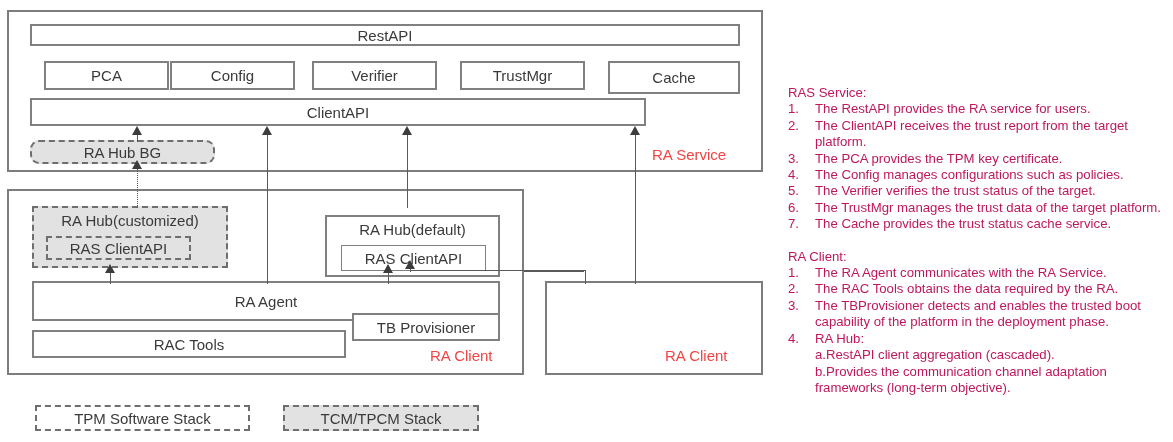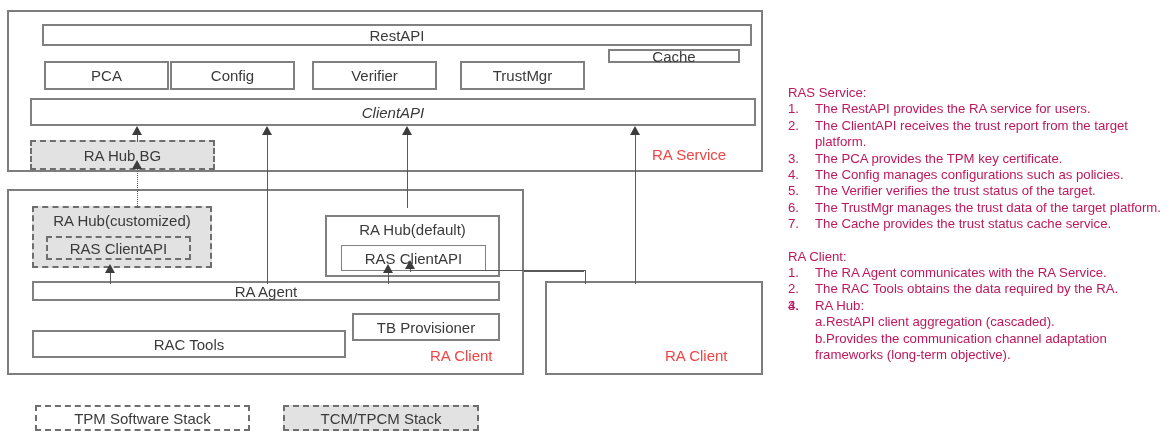--- a/index.html
+++ b/index.html
@@ -116,47 +116,47 @@
   }
   #notes .spacer { height: 16px; }
 </style>
 </head>
 <body>
 
 <div id="canvas">
 
   <div class="box outer" style="left:7px; top:10px; width:756px; height:162px;"></div>
 
-  <div class="box" style="left:30px; top:24px; width:710px; height:22px;margin-left:12px;">RestAPI</div>
+  <div class="box" style="left:30px; top:24px; width:710px; height:22px;">RestAPI</div>
 
   <div class="box" style="left:30px; top:61px; width:125px; height:29px;margin-left:14px;">PCA</div>
   <div class="box" style="left:170px; top:61px; width:125px; height:29px;">Config</div>
   <div class="box" style="left:312px; top:61px; width:125px; height:29px;">Verifier</div>
   <div class="box" style="left:460px; top:61px; width:125px; height:29px;">TrustMgr</div>
-  <div class="box" style="left:608px; top:49px; width:132px; height:14px;">Cache</div>
-
-  <div class="box" style="left:30px; top:98px; width:726px; height:28px;font-style:italic;">ClientAPI</div>
-
-  <div class="box dashed" style="left:30px; top:140px; width:185px; height:30px;">RA Hub BG</div>
+  <div class="box" style="left:608px; top:61px; width:132px; height:33px;">Cache</div>
+
+  <div class="box" style="left:30px; top:98px; width:616px; height:28px;">ClientAPI</div>
+
+  <div class="box dashed" style="left:30px; top:140px; width:185px; height:24px;border-radius:9px;">RA Hub BG</div>
 
   <div class="corner-label" style="left:652px; top:146px;">RA Service</div>
 
   <div class="box outer" style="left:7px; top:189px; width:517px; height:186px;"></div>
 
-  <div class="box dashed" style="left:32px; top:206px; width:180px; height:62px; display:block;">
+  <div class="box dashed" style="left:32px; top:206px; width:196px; height:62px; display:block;">
     <span class="hub-title">RA Hub(customized)</span>
     <span class="box dashed" style="left:12px; top:28px; width:145px; height:24px; font-size:15px;">RAS ClientAPI</span>
   </div>
 
   <div class="box" style="left:325px; top:206px; width:175px; height:62px; display:block;margin-top:9px;">
     <span class="hub-title">RA Hub(default)</span>
     <span class="box thin" style="left:14px; top:28px; width:145px; height:26px; font-size:15px;">RAS ClientAPI</span>
   </div>
 
-  <div class="box" style="left:32px; top:281px; width:468px; height:20px;">RA Agent</div>
+  <div class="box" style="left:32px; top:281px; width:468px; height:40px;">RA Agent</div>
 
   <div class="box" style="left:32px; top:330px; width:314px; height:28px;">RAC Tools</div>
   <div class="box" style="left:352px; top:313px; width:148px; height:28px;">TB Provisioner</div>
 
   <div class="corner-label" style="left:430px; top:347px;">RA Client</div>
 
   <div class="box outer" style="left:545px; top:281px; width:218px; height:94px;"></div>
   <div class="corner-label" style="left:665px; top:347px;">RA Client</div>
 
   <div class="vdotted" style="left:137px; top:168px; height:40px;"></div>
@@ -231,20 +231,21 @@
       <li>
         <span class="num">1.</span>
         <span>The RA Agent communicates with the RA Service.</span>
       </li>
       <li>
         <span class="num">2.</span>
         <span>The RAC Tools obtains the data required by the RA.</span>
       </li>
       <li>
         <span class="num">3.</span>
+        <span>The TBProvisioner detects and enables the trusted boot capability of the platform in the deployment phase.</span>
       </li>
       <li>
         <span class="num">4.</span>
         <span>RA Hub:</span>
       </li>
     </ol>
     <div class="sub">a.RestAPI client aggregation (cascaded).</div>
     <div class="sub">b.Provides the communication channel adaptation frameworks (long-term objective).</div>
   </div>
 

